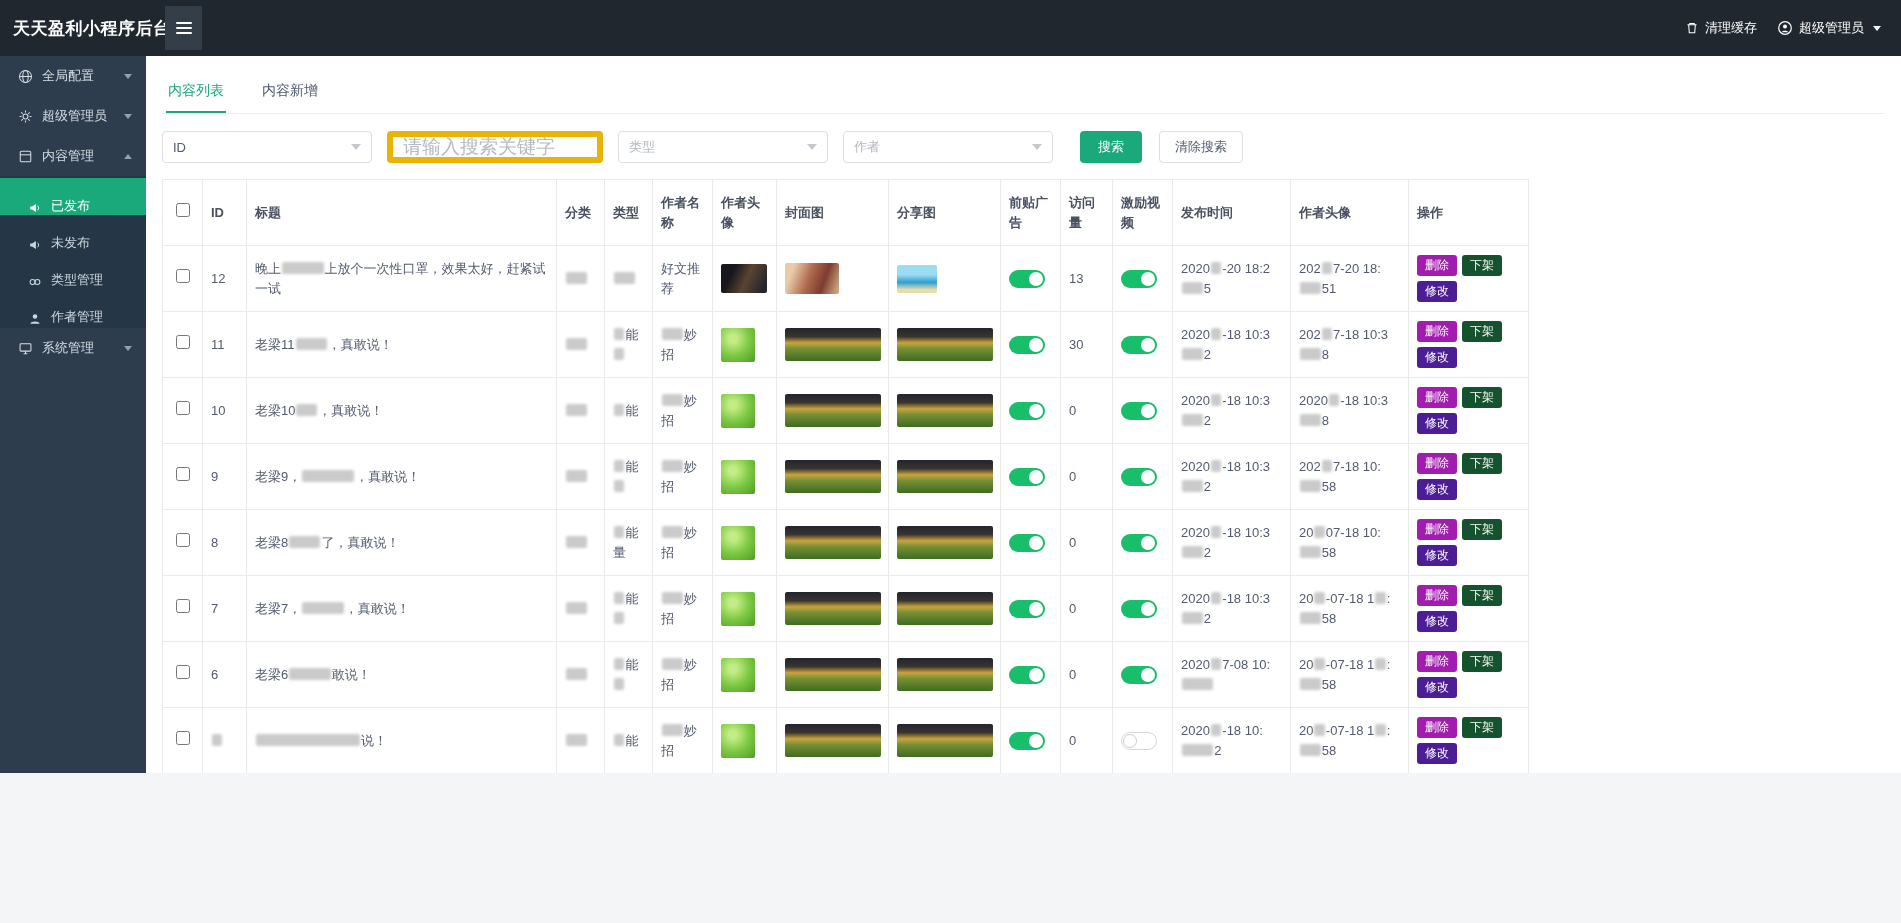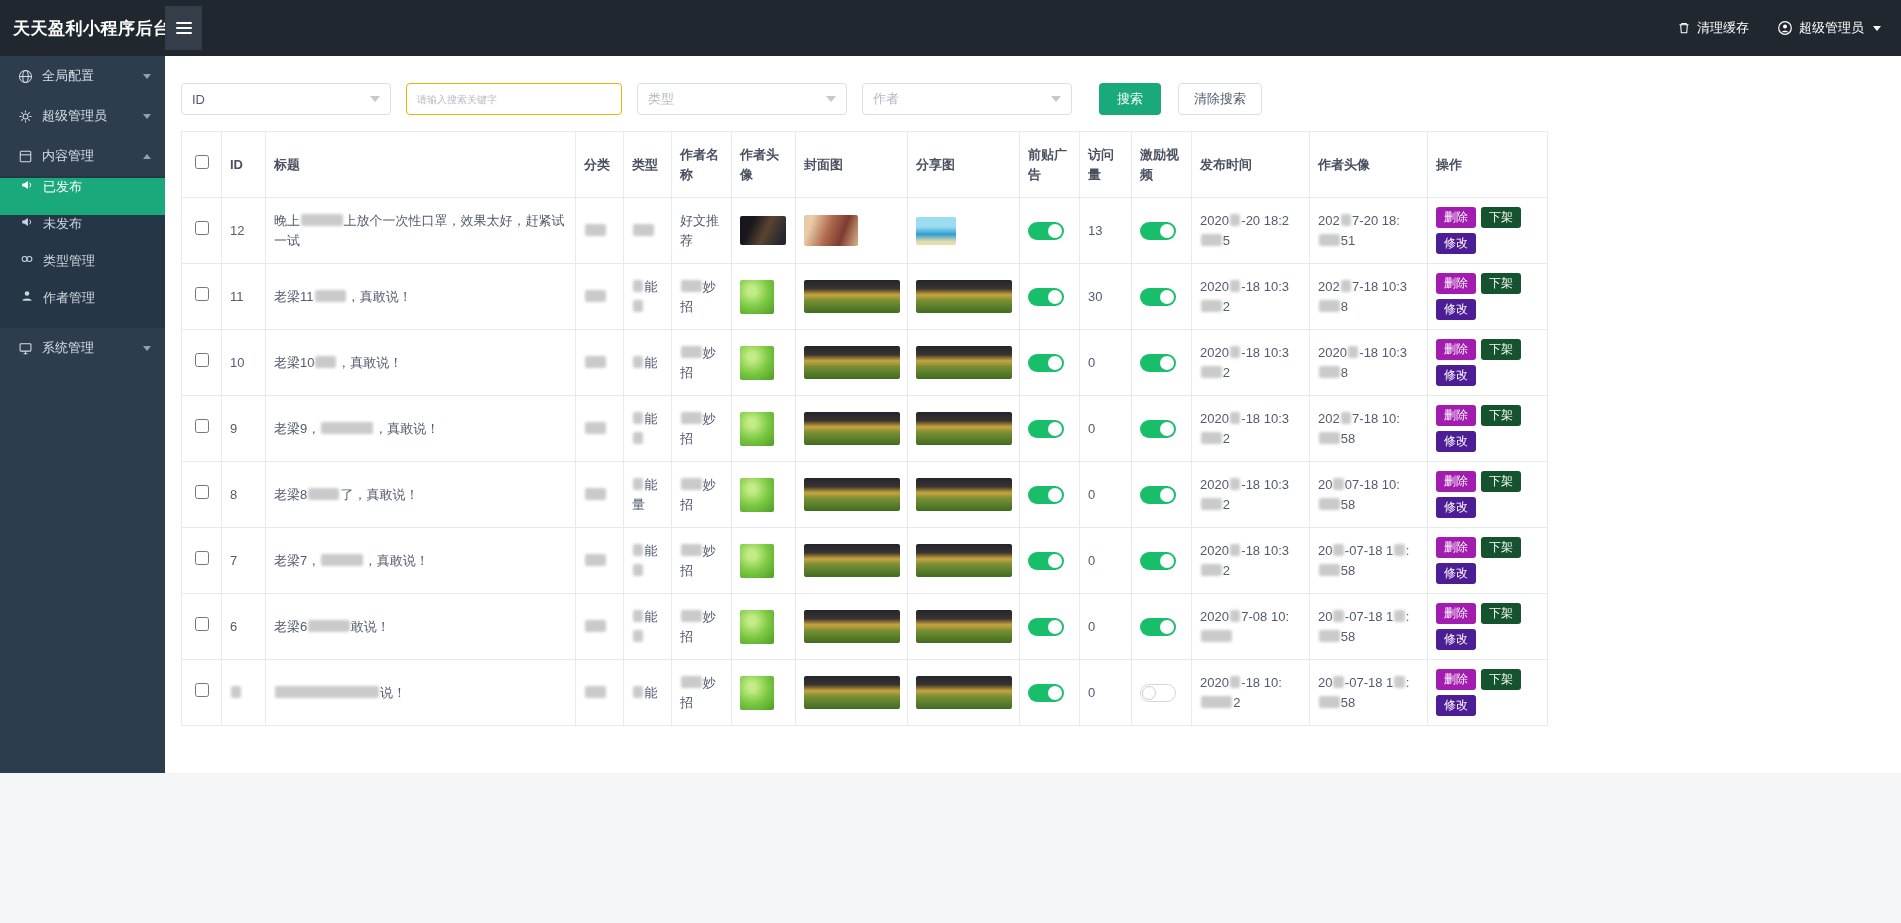--- a/index.html
+++ b/index.html
@@ -3,45 +3,45 @@
 <meta charset="utf-8">
 <style>
   *{box-sizing:border-box;margin:0;padding:0}
   body{font-family:"Liberation Sans","DejaVu Sans",sans-serif;background:#e9ebee;width:1901px;height:923px;overflow:hidden}
   .page{width:1901px;height:923px;background:#f4f5f7}
   
   .topbar{height:56px;background:#21272e;display:flex;align-items:center;color:#fff}
   .brand{width:165px;padding-left:13px;font-size:17px;font-weight:bold;letter-spacing:.5px;white-space:nowrap}
   .burger{width:37px;height:44px;background:#333e49;display:flex;flex-direction:column;justify-content:center;align-items:center;gap:3px;cursor:pointer}
   .burger span{width:16px;height:2px;background:#fff;border-radius:1px}
-  .top-right{margin-left:auto;display:flex;align-items:center;gap:28px;padding-right:20px;font-size:13px}
+  .top-right{margin-left:auto;display:flex;align-items:center;gap:20px;padding-right:20px;font-size:13px}
   .top-action{display:flex;align-items:center;gap:6px;cursor:pointer}
   .top-action svg{display:block}
   .caret{width:0;height:0;border-left:4px solid transparent;border-right:4px solid transparent;border-top:5px solid #fff;margin-left:3px}
   
   .body{display:flex;height:717px}
-  .sidebar{width:165px;background:#2d3d4e;color:#d7dee5;font-size:13px;flex:none}
+  .sidebar{width:146px;background:#2d3d4e;color:#d7dee5;font-size:13px;flex:none}
   .menu-item{height:40px;display:flex;align-items:center;padding:0 14px 0 18px;gap:9px;cursor:pointer}
   .menu-item svg{flex:none}
   .chev{width:0;height:0;border-left:4px solid transparent;border-right:4px solid transparent;border-top:5px solid #93a1ad;margin-left:auto}
   .chev.up{border-top:none;border-bottom:5px solid #93a1ad}
   .submenu{background:#253646;padding:2px 0}
-  .sub-item{height:37px;display:flex;align-items:flex-start;padding-left:20px;gap:9px;cursor:pointer;color:#cdd6dd}
+  .sub-item{height:37px;display:flex;align-items:flex-end;padding-left:28px;gap:9px;cursor:pointer;color:#cdd6dd}
   .sub-item.active{background:#19a97b;color:#fff}
   .main{flex:1;background:#fff;padding:10px 16px 0 16px;overflow:hidden}
   
   .tabs{display:flex;gap:34px;border-bottom:1px solid #eef0f3;padding:8px 4px 0}
   .tab{padding:8px 2px 11px;font-size:14px;color:#515a6e;cursor:pointer}
   .tab.active{color:#19a97b;border-bottom:2px solid #19a97b}
   
   .filters{display:flex;gap:15px;margin-top:17px;align-items:center}
   .select{width:210px;height:32px;border:1px solid #dcdee2;border-radius:4px;display:flex;align-items:center;justify-content:space-between;padding:0 10px;font-size:13px;color:#515a6e;background:#fff;cursor:pointer}
   .select .ph{color:#b4bac2}
   .arrow{width:0;height:0;border-left:5px solid transparent;border-right:5px solid transparent;border-top:6px solid #c5c8ce}
-  .input{width:216px;height:32px;border:1px solid #eab308;border-radius:4px;padding:7px 10px;font-size:10px;color:#515a6e;outline:none}
+  .input{width:216px;height:32px;border:6px solid #eab308;border-radius:4px;padding:7px 10px;font-size:19px;color:#515a6e;outline:none}
   .input::placeholder{color:#b4bac2}
   .btn-search{height:32px;padding:0 18px;background:#19a97b;color:#fff;border:none;border-radius:4px;font-size:13px;cursor:pointer;margin-left:12px}
   .btn-clear{height:32px;padding:0 15px;background:#fff;color:#515a6e;border:1px solid #dcdee2;border-radius:4px;font-size:13px;cursor:pointer;margin-left:2px}
   
   .grid{margin-top:16px;border-collapse:collapse;table-layout:fixed;width:1366px;font-size:13px;color:#515a6e;background:#fff}
   .grid th,.grid td{border:1px solid #e8eaec;padding:9px 8px;text-align:left;vertical-align:middle;word-break:break-all;line-height:1.5}
   .grid th{font-weight:600;color:#495060;padding:13px 8px;background:#fff}
   .grid .cb{text-align:center}
   input[type=checkbox]{width:14px;height:14px;accent-color:#bfc5cc}
   .censor{display:inline-block;height:12px;border-radius:2px;background:#cacaca;filter:blur(1.6px);vertical-align:-1px;margin:0 1px}
@@ -157,20 +157,24 @@
         <svg width="15" height="15" viewBox="0 0 16 16" fill="none" stroke="currentColor" stroke-width="1.1">
             <rect x="2.2" y="3" width="11.6" height="7.8" rx="1"></rect>
             <path d="M6 13.5h4M8 10.8v2.7"></path>
           </svg>
         <span>系统管理</span>
         <i class="chev"></i>
       </div>
     </aside>
 
     <main class="main">
+      <div class="tabs">
+        <div class="tab active">内容列表</div>
+        <div class="tab">内容新增</div>
+      </div>
 
       <div class="filters">
         <div class="select">
           <span>ID</span>
           <i class="arrow"></i>
         </div>
         <input class="input" placeholder="请输入搜索关键字" style="">
         <div class="select">
           <span class="ph">类型</span>
           <i class="arrow"></i>

